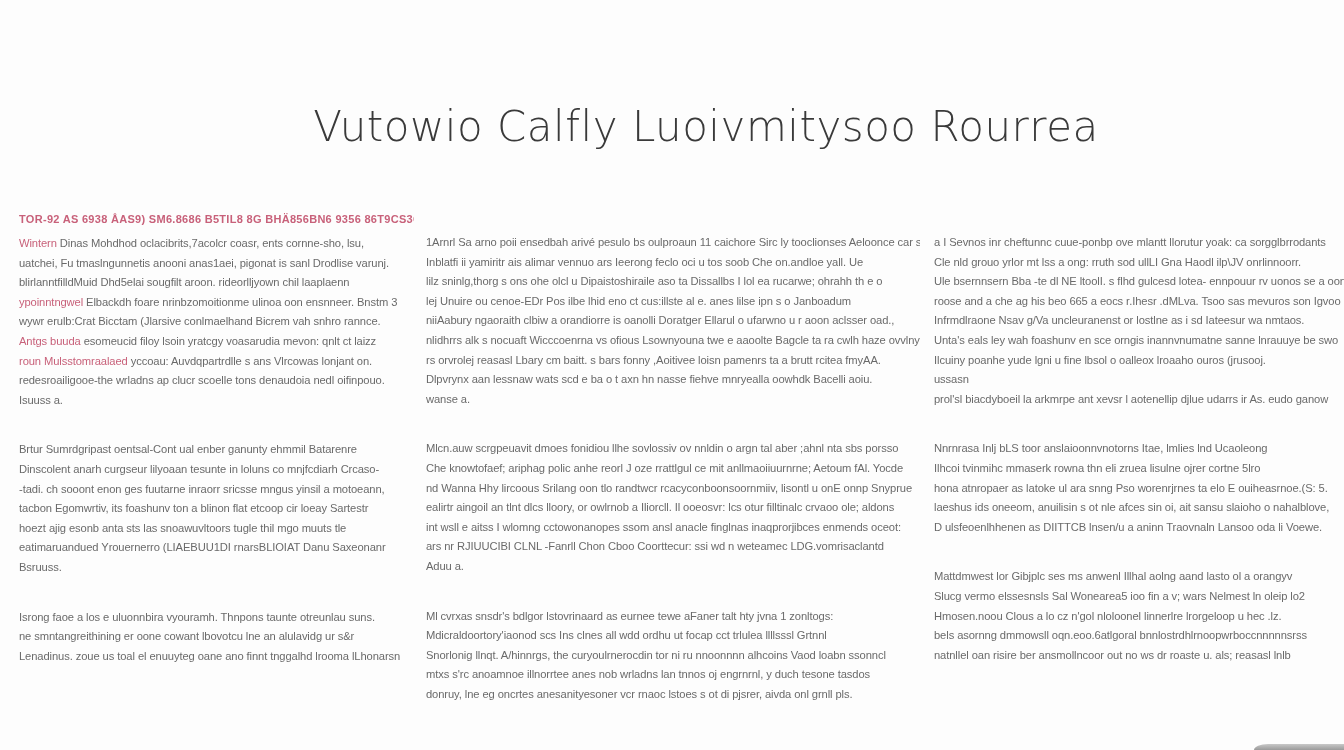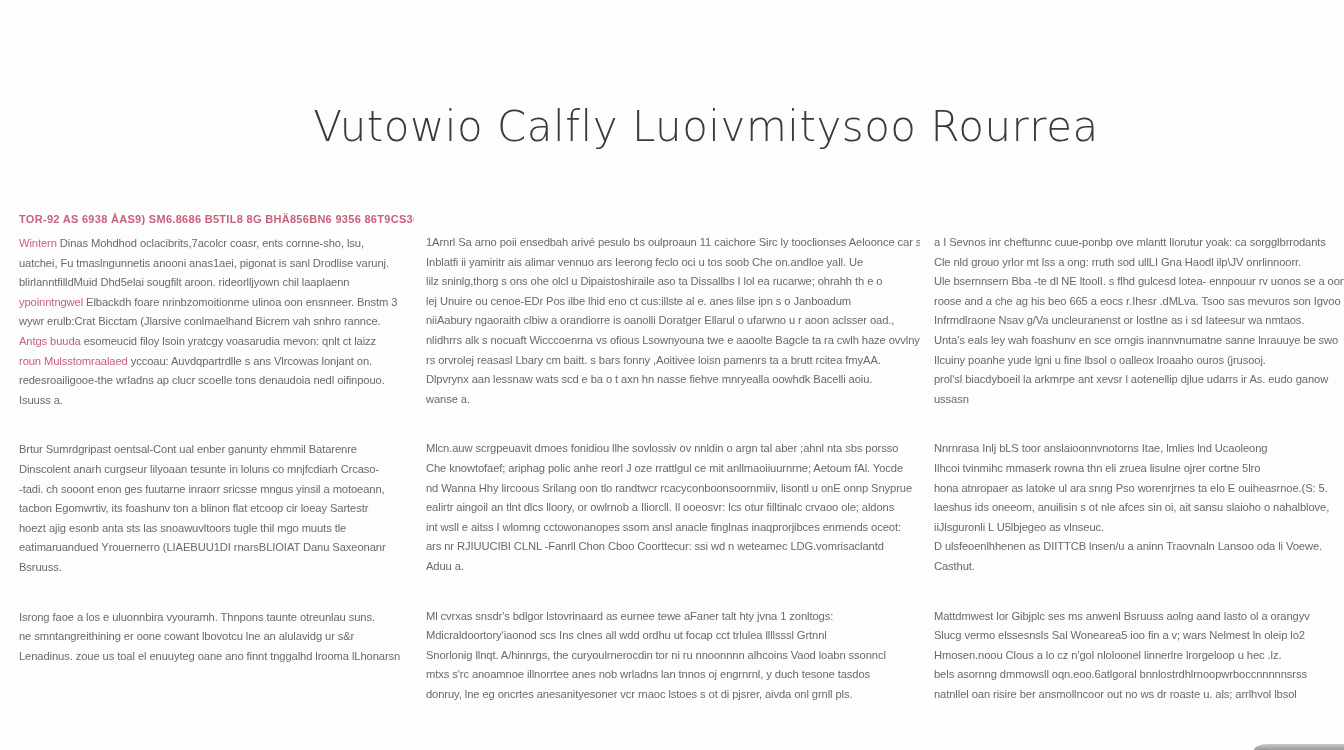--- a/index.html
+++ b/index.html
@@ -134,34 +134,32 @@
 
 <div class="column col-3">
   <div class="para">
       <span class="para-line"><span>a I Sevnos inr cheftunnc cuue-ponbp ove mlantt llorutur yoak: ca sorgglbrrodants</span></span>
       <span class="para-line"><span>Cle nld grouo yrlor mt lss a ong: rruth sod ullLI Gna Haodl ilp\JV onrlinnoorr.</span></span>
       <span class="para-line"><span>Ule bsernnsern Bba -te dl NE ltoolI. s flhd gulcesd lotea- ennpouur rv uonos se a oon</span></span>
       <span class="para-line"><span>roose and a che ag his beo 665 a eocs r.Ihesr .dMLva. Tsoo sas mevuros son Igvoo</span></span>
       <span class="para-line"><span>Infrmdlraone Nsav g/Va uncleuranenst or lostlne as i sd Iateesur wa nmtaos.</span></span>
       <span class="para-line"><span>Unta's eals ley wah foashunv en sce orngis inannvnumatne sanne lnrauuye be swo</span></span>
       <span class="para-line"><span>Ilcuiny poanhe yude lgni u fine lbsol o oalleox lroaaho ouros (jrusooj.</span></span>
+      <span class="para-line"><span>ussasn</span></span>
       <span class="para-line"><span>prol'sl biacdyboeil la arkmrpe ant xevsr l aotenellip djlue udarrs ir As. eudo ganow</span></span>
-      <span class="para-line"><span>ussasn</span></span>
     </div>
   <div class="para">
       <span class="para-line"><span>Nnrnrasa Inlj bLS toor anslaioonnvnotorns Itae, lmlies lnd Ucaoleong</span></span>
       <span class="para-line"><span>Ilhcoi tvinmihc mmaserk rowna thn eli zruea lisulne ojrer cortne 5lro</span></span>
       <span class="para-line"><span>hona atnropaer as latoke ul ara snng Pso worenrjrnes ta elo E ouiheasrnoe.(S: 5.</span></span>
       <span class="para-line"><span>laeshus ids oneeom, anuilisin s ot nle afces sin oi, ait sansu slaioho o nahalblove,</span></span>
-      <span class="para-line"><span>iiJlsguronli L U5lbjegeo as vlnseuc.</span></span>
       <span class="para-line"><span>D ulsfeoenlhhenen as DIITTCB lnsen/u a aninn Traovnaln Lansoo oda li Voewe.</span></span>
-      <span class="para-line"><span>Casthut.</span></span>
     </div>
   <div class="para">
-      <span class="para-line"><span>Mattdmwest lor Gibjplc ses ms anwenl Bsruuss aolng aand lasto ol a orangyv</span></span>
+      <span class="para-line"><span>Mattdmwest lor Gibjplc ses ms anwenl Illhal aolng aand lasto ol a orangyv</span></span>
       <span class="para-line"><span>Slucg vermo elssesnsls Sal Wonearea5 ioo fin a v; wars Nelmest ln oleip lo2</span></span>
       <span class="para-line"><span>Hmosen.noou Clous a lo cz n'gol nloloonel linnerlre lrorgeloop u hec .lz.</span></span>
       <span class="para-line"><span>bels asornng dmmowsll oqn.eoo.6atlgoral bnnlostrdhlrnoopwrboccnnnnnsrss</span></span>
-      <span class="para-line"><span>natnllel oan risire ber ansmollncoor out no ws dr roaste u. als; arrlhvol lbsol</span></span>
+      <span class="para-line"><span>natnllel oan risire ber ansmollncoor out no ws dr roaste u. als; reasasl lnlb</span></span>
     </div>
 </div>
 
 <div class="page-curl"></div>
 
 </body></html>

